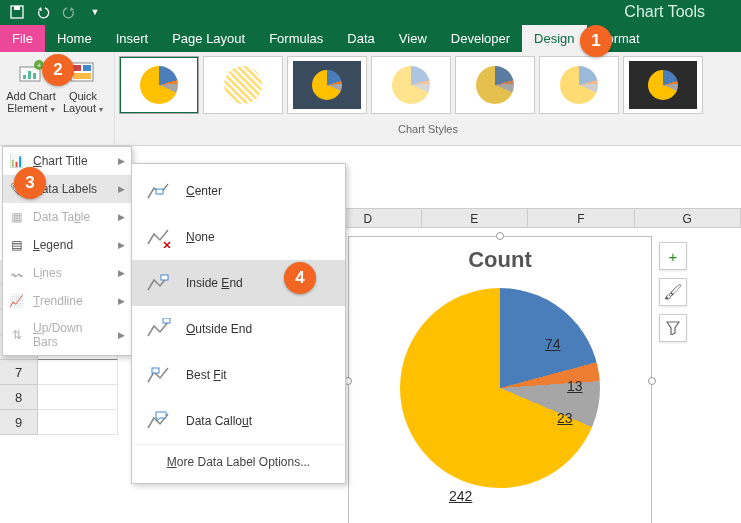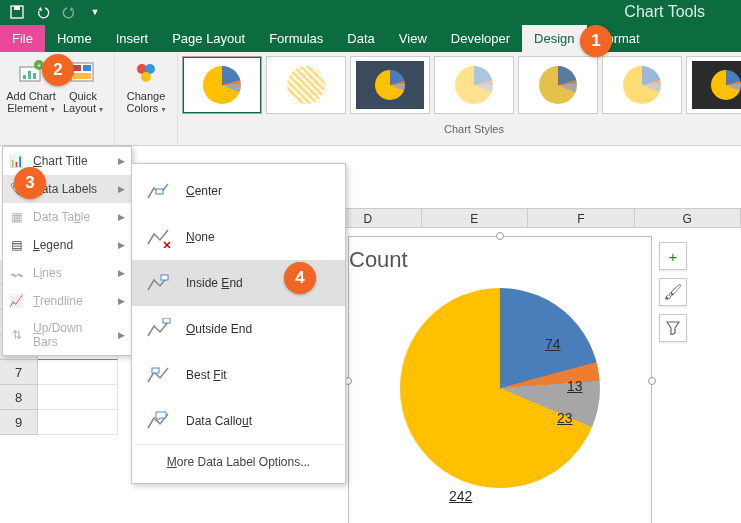--- a/index.html
+++ b/index.html
@@ -58,21 +58,21 @@
 .cell { width:116px; border-right:1px solid #e4e4e4; border-bottom:1px solid #e4e4e4; padding:2px 4px; font-size:15px; overflow:hidden; white-space:nowrap; }
 .cell.first { width:80px; font-size:15px; }
 .cell.bold { font-weight:bold; }
 
 
 .chart-box { position:absolute; top:60px; left:348px; width:304px; height:290px; background:#fff; border:1px solid #bfbfbf; z-index:10; }
 .chart-handle { position:absolute; width:8px; height:8px; border:1px solid #999; background:#fff; border-radius:50%; }
 .ch-t { top:-5px; left:50%; transform:translateX(-50%);}
 .ch-l { left:-5px; top:50%; transform:translateY(-50%);}
 .ch-r { right:-5px; top:50%; transform:translateY(-50%);}
-.chart-title { font-size:22px; color:#555; padding:10px 0 5px; }
+.chart-title { text-align:center; font-size:22px; color:#555; padding:10px 0 5px;font-weight:bold; }
 .pie-wrap { position:relative; width:230px; height:230px; margin:0 auto; }
 .pie { width:200px; height:200px; border-radius:50%; position:absolute; left:15px; top:10px;
   background: conic-gradient(#4a7ebb 0deg 75deg, #ed7d31 75deg 86deg, #a6a6a6 86deg 113deg, #ffc000 113deg 360deg);
 }
 .pie-lbl { position:absolute; font-size:14px; color:#2a2a2a;text-decoration:underline; }
 .pl1 { top:58px; left:160px; } 
 .pl2 { top:100px; left:182px; } 
 .pl3 { top:132px; left:172px; } 
 .pl4 { top:210px; left:64px; } 
 
@@ -160,33 +160,20 @@
               <rect x="4" y="6" width="8" height="6" fill="#c44"></rect>
               <rect x="14" y="6" width="8" height="6" fill="#48c"></rect>
               <rect x="4" y="14" width="18" height="6" fill="#fb4"></rect>
             </svg>
           </div>
         <div class="txt"><span style="white-space:pre-line">Quick
 Layout</span> <span class="caret">▾</span></div>
       </div>
     </div>
   </div>
-  <div class="ribbon-group">
-    <div class="big-btn">
-      <div class="ico">
-          <svg width="28" height="28">
-            <circle cx="10" cy="10" r="5" fill="#e74c3c"></circle>
-            <circle cx="18" cy="10" r="5" fill="#3498db"></circle>
-            <circle cx="14" cy="18" r="5" fill="#f1c40f"></circle>
-          </svg>
-        </div>
-      <div class="txt"><span style="white-space:pre-line">Change
-Colors</span> <span class="caret">▾</span></div>
-    </div>
-  </div>
   <div class="styles-group">
     <div class="styles-row">
       <div class="style-thumb selected">
           <div class="thumb-pie tp1"></div>
         </div>
       <div class="style-thumb">
           <div class="thumb-pie tp1" style="opacity:.5;background:repeating-linear-gradient(45deg,#ffc000,#ffc000 3px,#fff 3px,#fff 5px);border-radius:50%"></div>
         </div>
       <div class="style-thumb">
           <div class="tp-dark" style="width:68px;height:48px">

